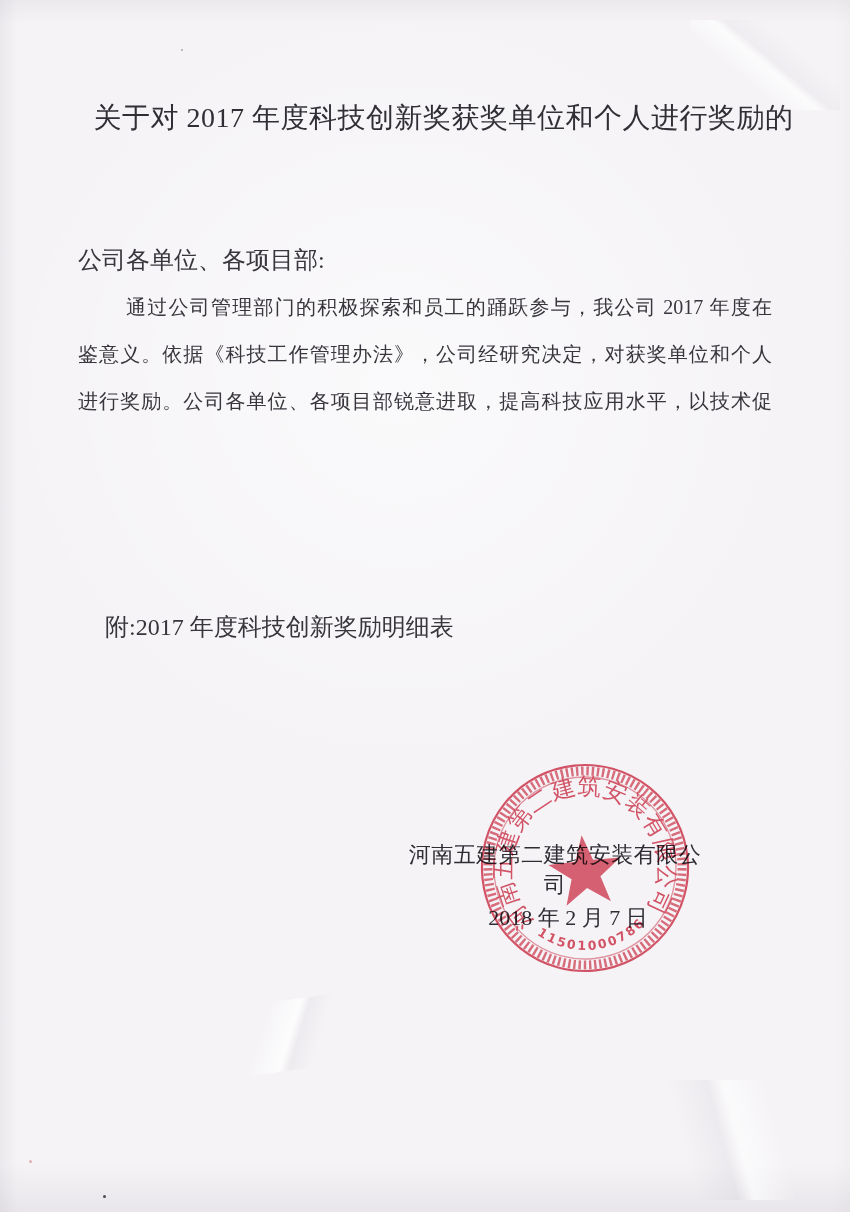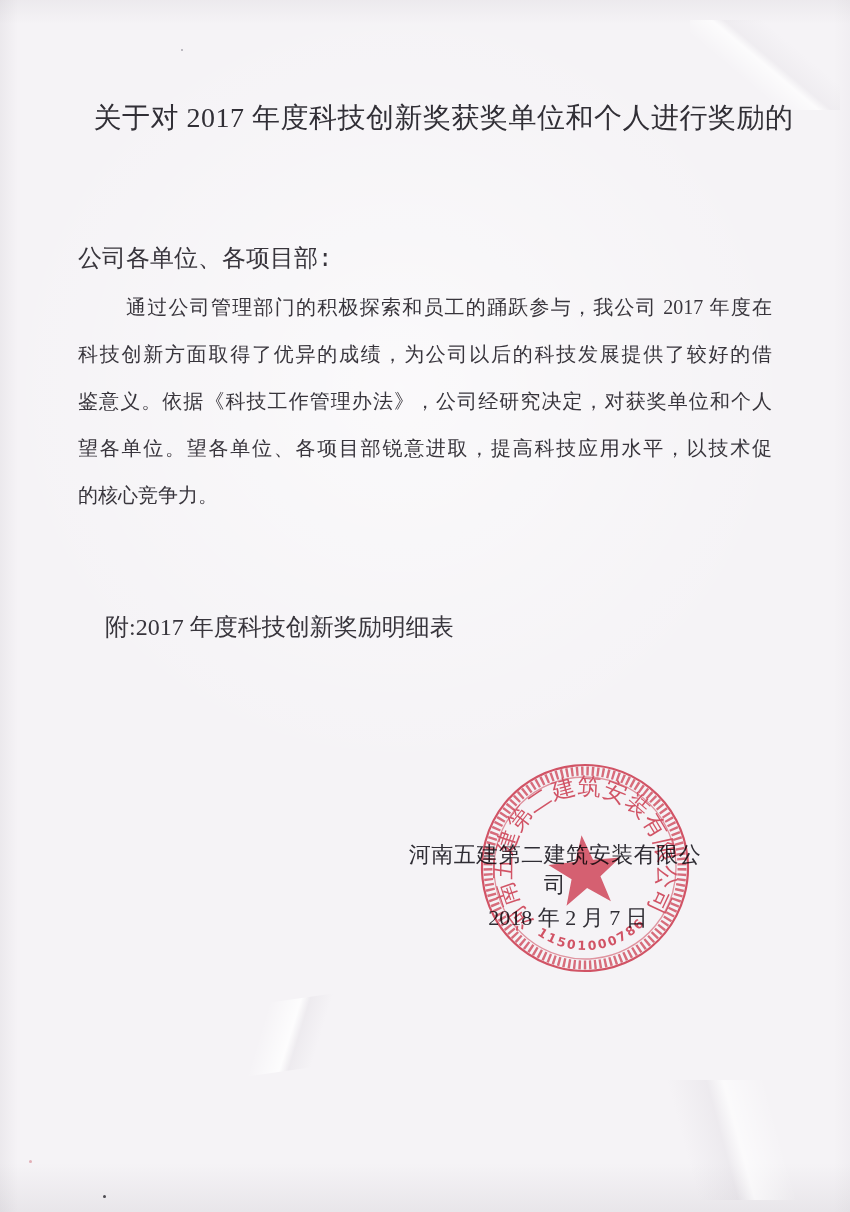--- a/index.html
+++ b/index.html
@@ -27,21 +27,21 @@
     position:absolute; left:0; top:100px; width:100%;
     font-size:28px; line-height:36px; font-weight:400;
     text-align:center; letter-spacing:0.5px; color:#312f36;
   }
   .title2{
     position:absolute; left:0; top:150px; width:100%;
     font-size:28px; line-height:36px; text-align:center; color:#312f36;
   }
   .salutation{
     position:absolute; left:78px; top:243px; width:694px;
-    font-size:24px; line-height:34px;font-family:Liberation Mono, monospace;
+    font-size:24px; line-height:34px;
   }
   .bodytext{
     position:absolute; left:78px; top:284px; width:694px;
     font-size:20px;
   }
   .bodytext .line{
     line-height:47px;
     text-align:justify; text-align-last:justify;
     white-space:nowrap;
   }
@@ -95,24 +95,22 @@
 <body>
 
 <div class="page">
 
   <div class="title1">关于对 2017 年度科技创新奖获奖单位和个人进行奖励的</div>
 
   <div class="salutation">公司各单位、各项目部:</div>
 
   <div class="bodytext">
     <div class="line indent">通过公司管理部门的积极探索和员工的踊跃参与，我公司 2017 年度在</div>
-    <div class="line">科技创新方面取得了优异的成绩，为公司以后的科技发展提供了较好的借</div>
     <div class="line">鉴意义。依据《科技工作管理办法》，公司经研究决定，对获奖单位和个人</div>
-    <div class="line">望各单位。望各单位、各项目部锐意进取，提高科技应用水平，以技术促</div>
-    <div class="line last">的核心竞争力。</div>
+    <div class="line">进行奖励。公司各单位、各项目部锐意进取，提高科技应用水平，以技术促</div>
   </div>
 
   <div class="attachment">附:2017 年度科技创新奖励明细表</div>
 
   <div class="sig-block">
     <div class="sig-company">河南五建第二建筑安装有限公司</div>
     <div class="sig-date">2018 年 2 月 7 日</div>
   </div>
 
   <div class="seal">

